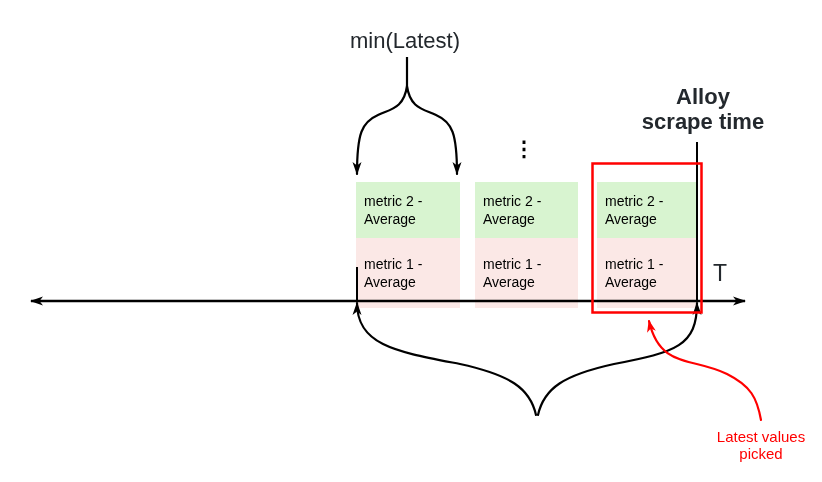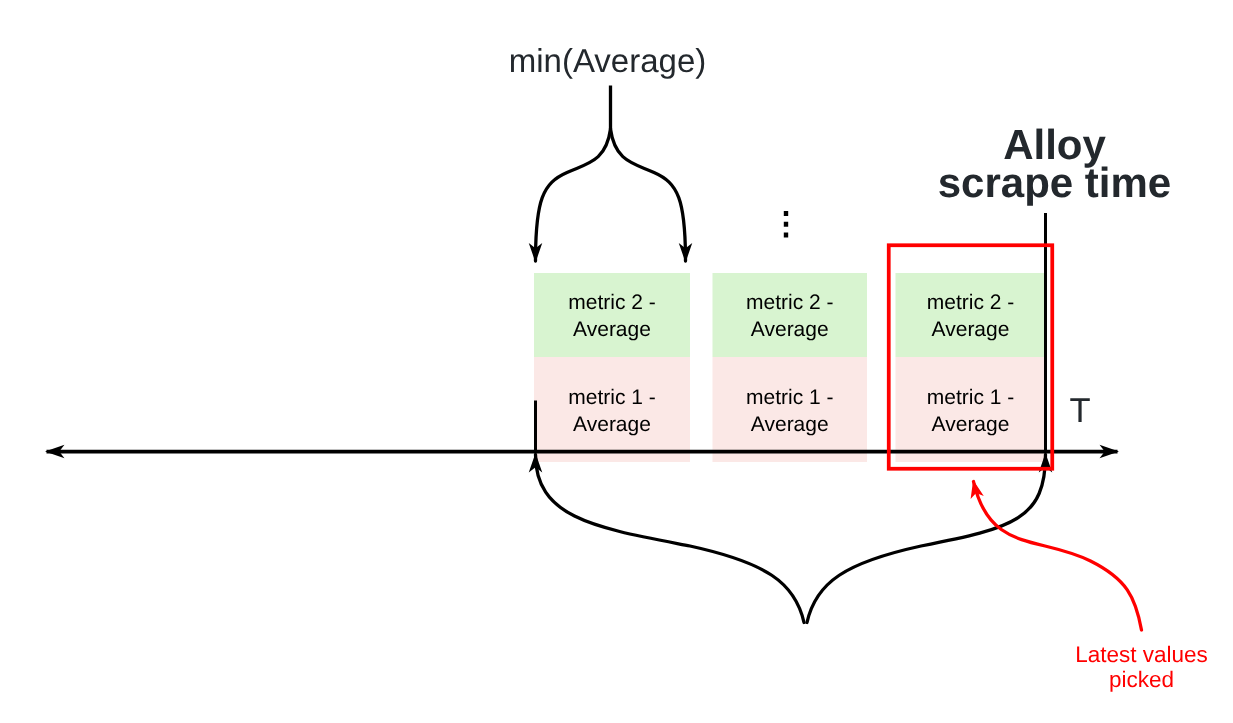--- a/index.html
+++ b/index.html
@@ -14,35 +14,35 @@
     position:absolute;left:0;top:0;z-index:2;
     pointer-events:none;
   }
   
   .sample{
     position:absolute;top:182px;z-index:1;
     display:flex;flex-direction:column;
   }
   .cell{
     display:flex;align-items:center;justify-content:center;
-    text-align:center;
+    text-align:left;
     font-size:14px;line-height:18px;color:#000;
     padding:0 8px;box-sizing:border-box;
   }
   .cell.green{height:56px;background:var(--metric2-bg,#d8f4d0);}
   .cell.pink{height:70px;background:var(--metric1-bg,#fbe8e6);}
   
   .label{
     position:absolute;z-index:3;
     color:var(--label-text,#23282d);
     text-align:center;white-space:pre-line;
   }
   .min-period{left:305px;top:28px;width:200px;font-size:22px;font-weight:500;}
   .max-period{left:437px;top:435px;width:204px;font-size:23px;font-weight:500;}
-  .alloy{left:599px;top:84px;width:208px;font-size:28px;font-weight:700;line-height:25px;}
+  .alloy{left:599px;top:84px;width:208px;font-size:22px;font-weight:700;line-height:25px;}
   .t-axis{left:703px;top:260px;width:34px;font-size:23px;}
   .ellipsis{left:509px;top:137px;width:30px;font-size:21px;font-weight:700;color:#000;}
   .latest{
     left:699px;top:428px;width:124px;
     font-size:15px;line-height:17px;
     color:var(--highlight-red,#ff0000);
   }
 </style>
 </head>
 <body>
@@ -84,21 +84,21 @@
   </div>
   <div class="sample" style="left:475px;width:103px;">
     <div class="cell green">metric 2 - Average</div>
     <div class="cell pink">metric 1 - Average</div>
   </div>
   <div class="sample" style="left:597px;width:100px;">
     <div class="cell green">metric 2 - Average</div>
     <div class="cell pink">metric 1 - Average</div>
   </div>
 
-  <div class="label min-period">min(Average)</div>
+  <div class="label min-period">min(Latest)</div>
   <div class="label alloy">Alloy
 scrape time</div>
   <div class="label t-axis">T</div>
   <div class="label ellipsis">⋮</div>
   <div class="label latest">Latest values
 picked</div>
 
 </div>
 
 </body></html>

